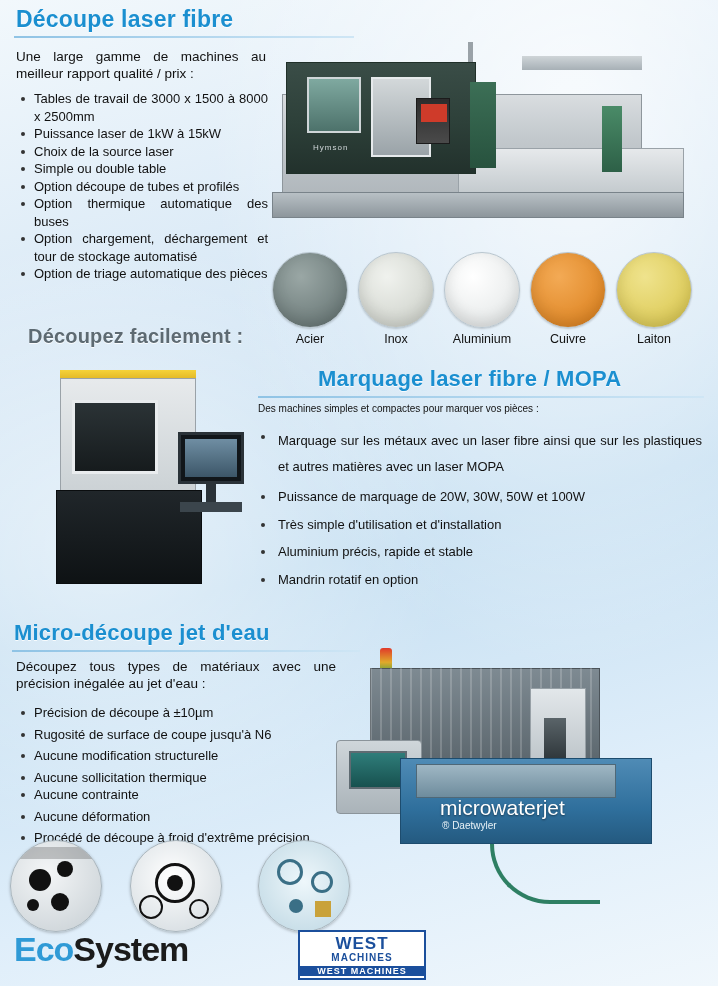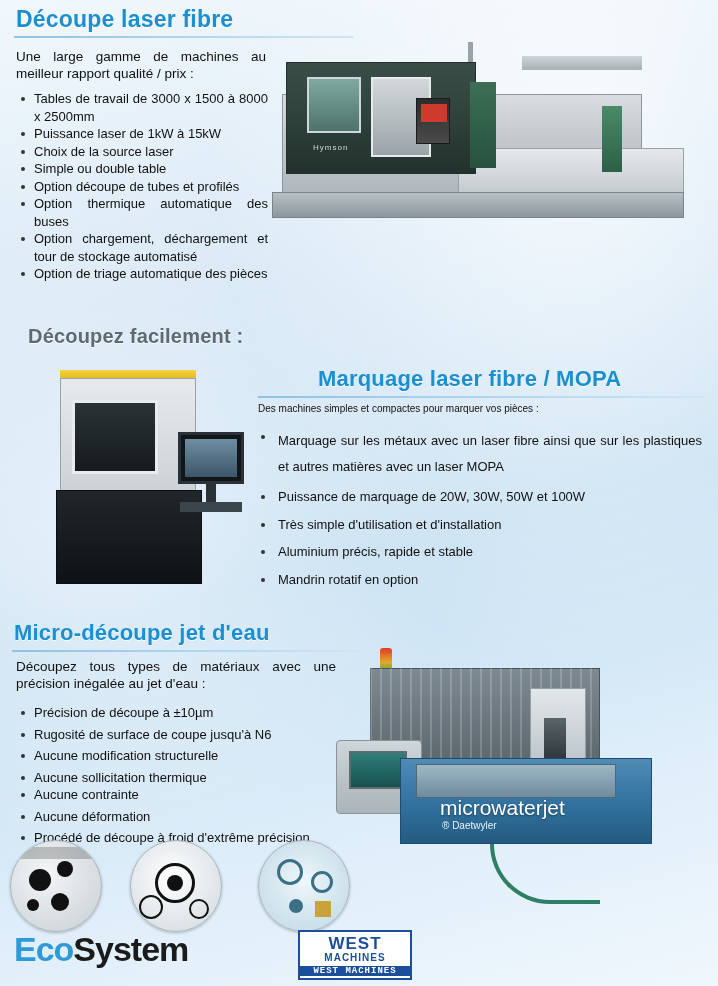--- a/index.html
+++ b/index.html
@@ -258,27 +258,27 @@
   .ring-dark { position:absolute; border:3px solid #111; border-radius:50%; }
   .sq-dark { position:absolute; background:#2b2b2b; }
 
   
   .footer-logo {
     position: absolute; left: 14px; top: 930px; font-size: 34px; font-weight: bold;
     color: #2f9ad6; letter-spacing: -1px;
   }
   .footer-logo .s { color: #1b1b1b; }
   .west {
-    position: absolute; left: 298px; top: 930px; width: 114px; height: 50px;
+    position: absolute; left: 298px; top: 930px; width: 128px; height: 50px;
     background: #ffffff; border: 2px solid #1b4f9c;
     text-align: center; color: #1b4f9c; font-weight: bold;
   }
   .west .w1 { font-size: 17px; line-height: 17px; margin-top: 3px; letter-spacing: 1px;}
   .west .w2 { font-size: 10px; line-height: 11px; letter-spacing: 1px;}
-  .west .w3 { font-size: 9px; background:#1b4f9c; color:#fff; margin-top:3px; letter-spacing:1px;font-family:Liberation Mono, monospace;}
+  .west .w3 { font-size: 9px; background:#1b4f9c; color:#fff; margin-top:3px; letter-spacing:1px;}
 </style>
 </head>
 <body>
 
 <div class="page">
 
   <div class="sect-title" style="left:16px; top:6px; font-size:23px;">Découpe laser fibre</div>
   <div class="rule" style="left:14px; top:36px; width:340px;"></div>
 
   <div class="lead" style="left:16px; top:48px; width:250px;">Une large gamme de machines au meilleur rapport qualité / prix :</div>
@@ -307,20 +307,42 @@
     <div class="green1"></div>
     <div class="green2"></div>
     <div class="ctrl">
         <div class="ctrl-screen"></div>
       </div>
     <div class="rail"></div>
   </div>
 
   <div class="sect-title" style="left:28px; top:325px; font-size:20px; color:#5d6a72;">Découpez facilement :</div>
 
+  <div class="mat-row">
+    <div class="mat" style="left:0px;">
+      <div class="disc" style="background: radial-gradient(circle at 38% 32%, #9aa7a5, #5e6d6c);"></div>
+      <div class="cap">Acier</div>
+    </div>
+    <div class="mat" style="left:86px;">
+      <div class="disc" style="background: radial-gradient(circle at 38% 32%, #f0f2ee, #c8ccc4);"></div>
+      <div class="cap">Inox</div>
+    </div>
+    <div class="mat" style="left:172px;">
+      <div class="disc" style="background: radial-gradient(circle at 38% 32%, #ffffff, #dfe3e3);"></div>
+      <div class="cap">Aluminium</div>
+    </div>
+    <div class="mat" style="left:258px;">
+      <div class="disc" style="background: radial-gradient(circle at 38% 32%, #f3aa55, #d97c17);"></div>
+      <div class="cap">Cuivre</div>
+    </div>
+    <div class="mat" style="left:344px;">
+      <div class="disc" style="background: radial-gradient(circle at 38% 32%, #efe38d, #d7c347);"></div>
+      <div class="cap">Laiton</div>
+    </div>
+  </div>
 
   <div class="sect-title" style="left:318px; top:366px; font-size:22px;">Marquage laser fibre / MOPA</div>
   <div class="rule" style="left:258px; top:396px; width:446px;"></div>
 
   <div class="lead" style="left:258px; top:400px; width:442px; font-size:10px;">Des machines simples et compactes pour marquer vos pièces :</div>
 
   <ul class="bullets" style="left:258px; top:428px; width:444px;">
     <li style="padding-left:20px; line-height:26px;">Marquage sur les métaux avec un laser fibre ainsi que sur les plastiques et autres matières avec un laser MOPA</li>
     <li style="padding-left:20px; margin-top:8px;">Puissance de marquage de 20W, 30W, 50W et 100W</li>
     <li style="padding-left:20px; margin-top:10px;">Très simple d'utilisation et d'installation</li>

